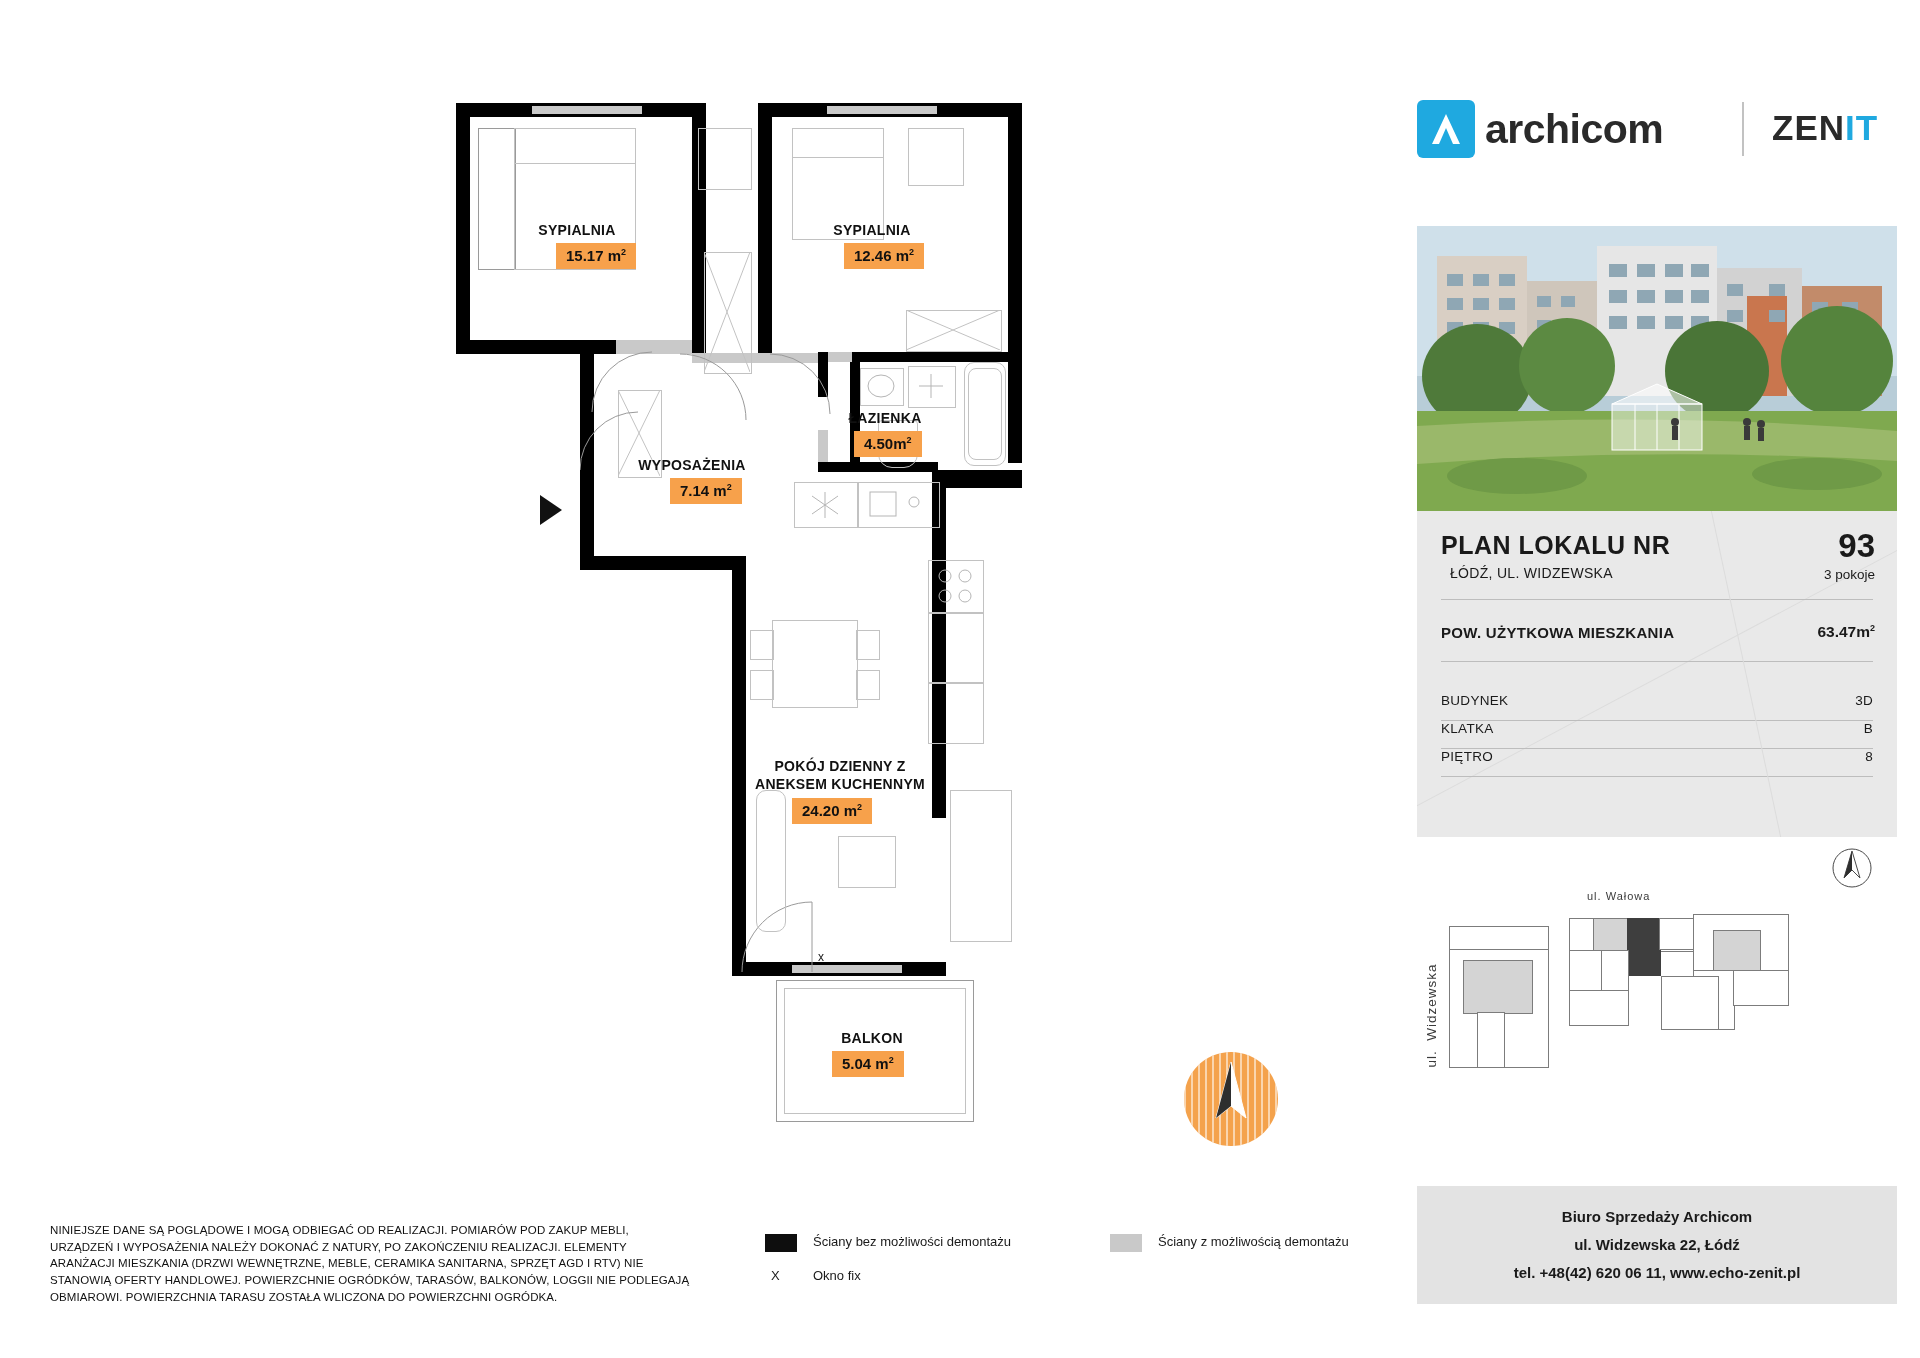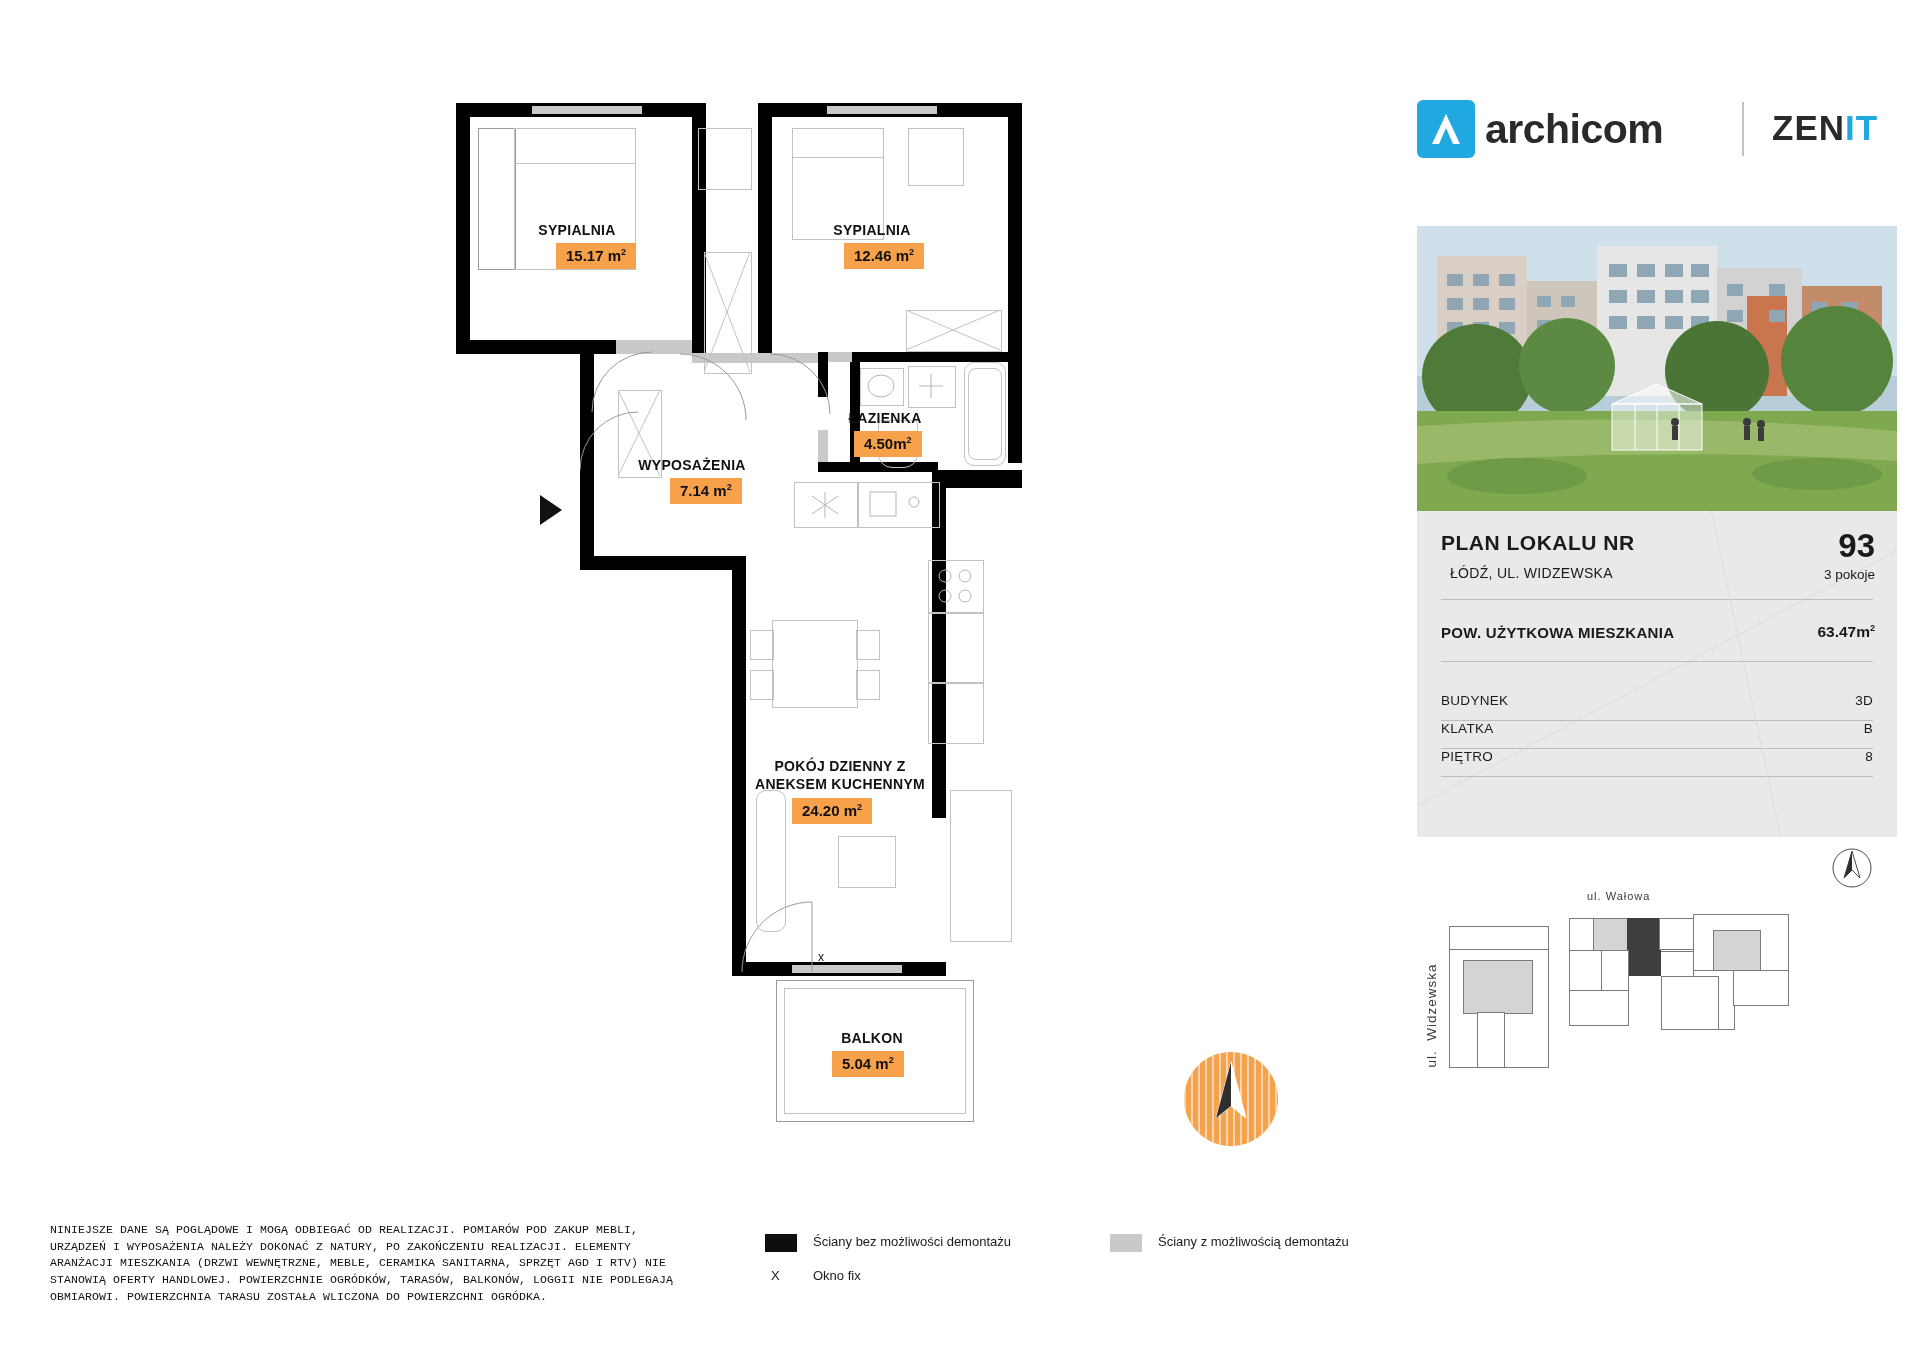--- a/index.html
+++ b/index.html
@@ -99,21 +99,20 @@
   .disclaimer {
     position: absolute;
     left: 0;
     top: 0;
     width: 640px;
     font-size: 11.5px;
     line-height: 1.45;
     color: #111;
     letter-spacing: .1px;
     text-transform: uppercase;
-    font-family: Liberation Mono, monospace;
   }
   .legend {
     position: absolute;
     left: 715px;
     top: 10px;
     width: 590px;
     font-size: 13px;
   }
   .legend-row {
     position: relative;
@@ -211,21 +210,21 @@
     transform: rotate(-28deg);
   }
   .info-card::after {
     left: 330px; top: -40px;
     width: 1px; height: 420px;
     transform: rotate(-12deg);
   }
   .ic-title {
     position: absolute;
     left: 24px; top: 20px;
-    font-size: 21px;
+    font-size: 25px;
     font-weight: bold;
     letter-spacing: .5px;
     color: #1a1a1a;
   }
   .ic-number {
     position: absolute;
     right: 22px; top: 16px;
     font-size: 33px;
     font-weight: bold;
     color: #1a1a1a;
@@ -649,14 +648,19 @@
       <div class="blk" style="left:152px;top:100px;width:58px;height:34px;"></div>
       <div class="blk" style="left:242px;top:28px;width:52px;height:30px;"></div>
 
       <div class="blk" style="left:276px;top:24px;width:94px;height:56px;"></div>
       <div class="blk grey" style="left:296px;top:40px;width:46px;height:40px;"></div>
       <div class="blk" style="left:276px;top:80px;width:40px;height:58px;"></div>
       <div class="blk" style="left:316px;top:80px;width:54px;height:34px;"></div>
       <div class="blk" style="left:244px;top:86px;width:56px;height:52px;"></div>
     </div>
 
+    <div class="contact">
+      <div class="c1">Biuro Sprzedaży Archicom</div>
+      <div class="c2">ul. Widzewska 22, Łódź</div>
+      <div class="c3">tel. +48(42) 620 06 11, www.echo-zenit.pl</div>
+    </div>
   </div>
 </div>
 
 </body></html>

